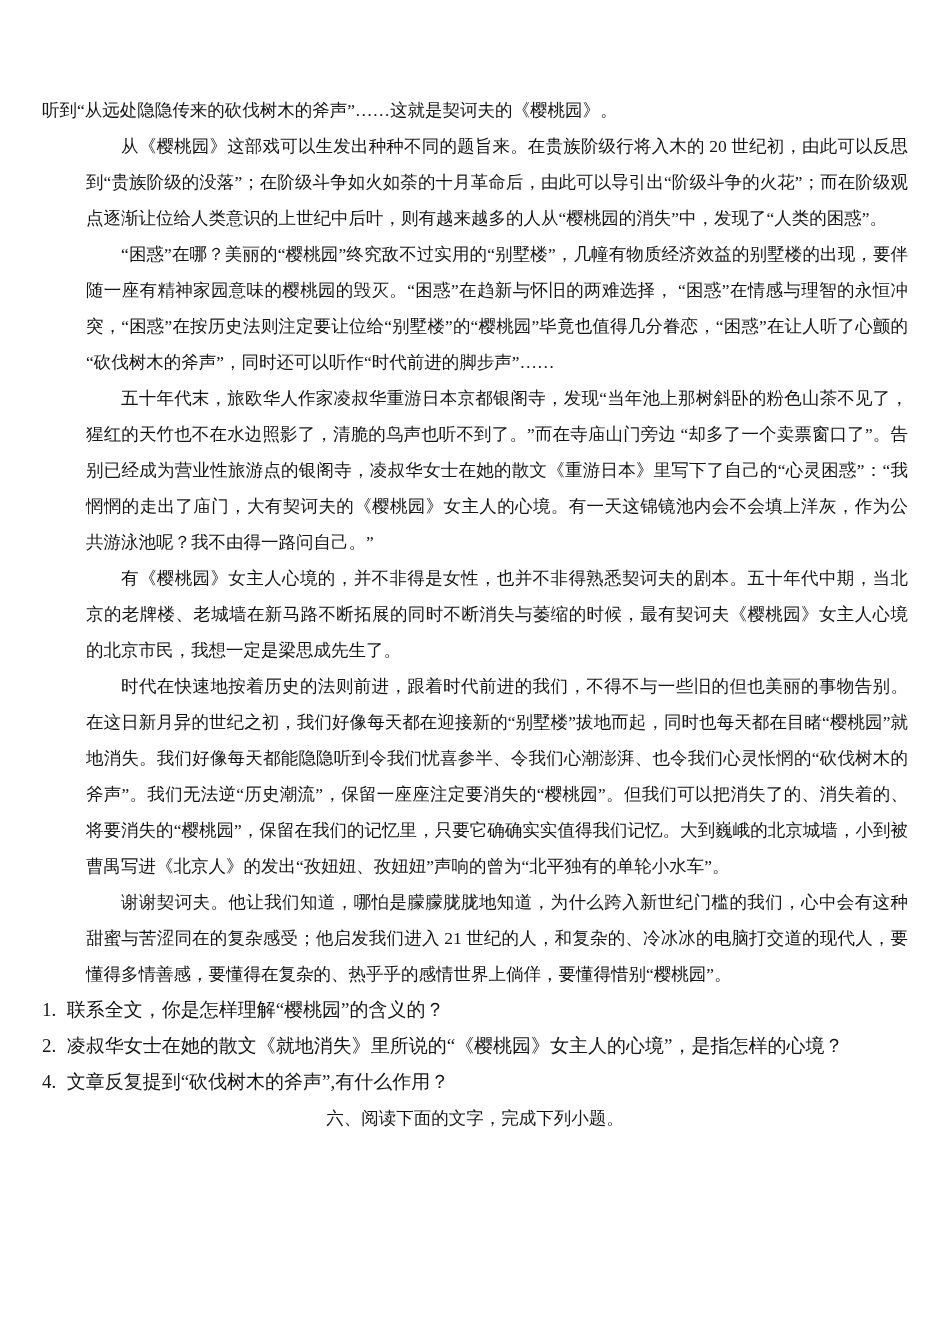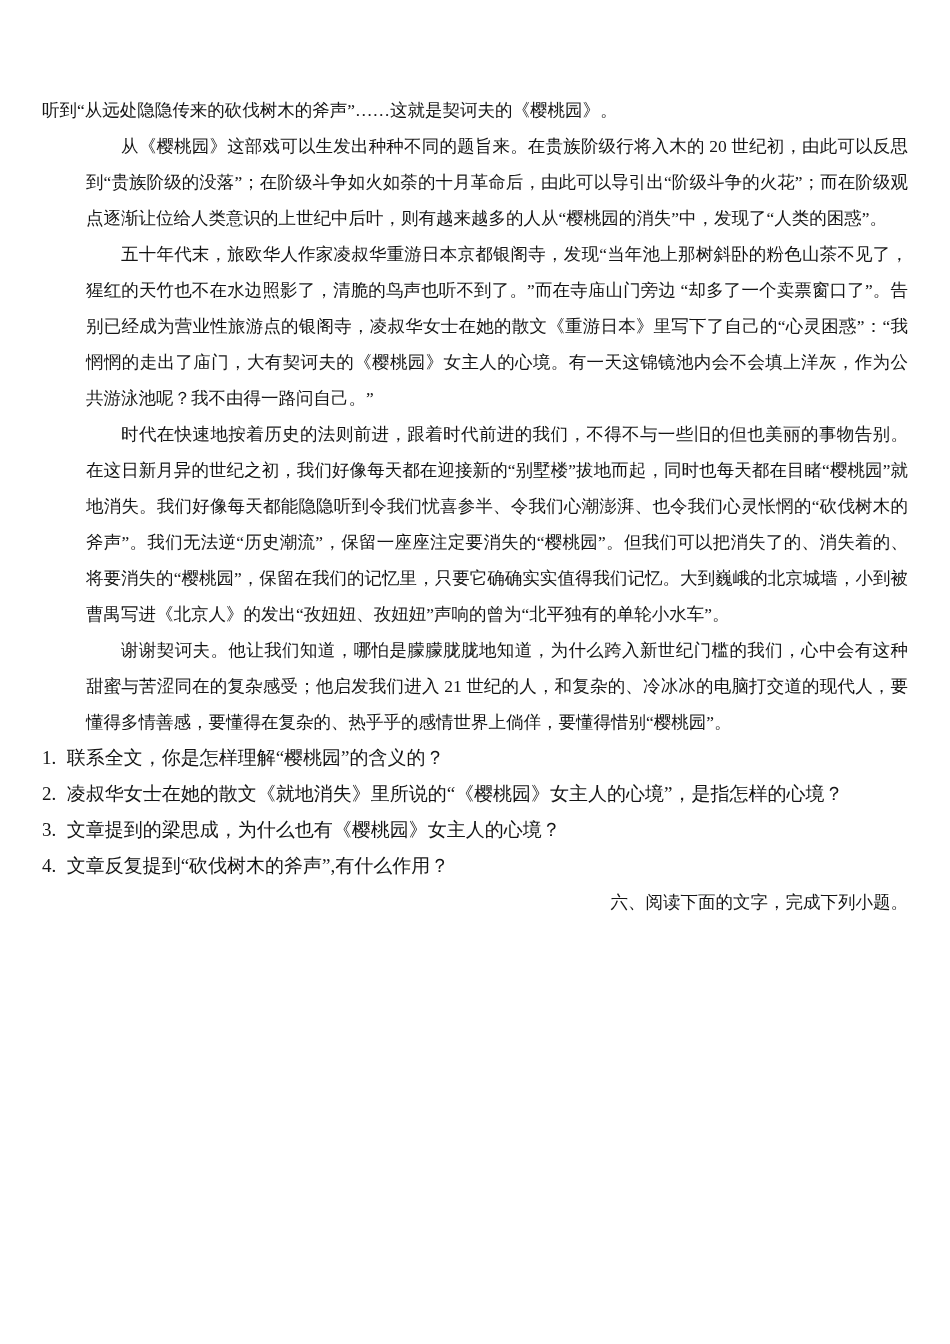--- a/index.html
+++ b/index.html
@@ -36,46 +36,45 @@
     line-height: 36px;
     text-align: left;
   }
   .qnum {
     margin-right: 0.55em;
   }
   .section-header {
     margin: 0;
     font-size: 17.5px;
     line-height: 36px;
-    text-align: right;
+    text-align: center;
   }
 </style>
 </head>
 <body>
 
 <div class="page">
 
   <article>
     <p class="para">听到“从远处隐隐传来的砍伐树木的斧声”……这就是契诃夫的《樱桃园》。</p>
     <p class="para indent">从《樱桃园》这部戏可以生发出种种不同的题旨来。在贵族阶级行将入木的 20 世纪初，由此可以反思到“贵族阶级的没落”；在阶级斗争如火如荼的十月革命后，由此可以导引出“阶级斗争的火花”；而在阶级观点逐渐让位给人类意识的上世纪中后叶，则有越来越多的人从“樱桃园的消失”中，发现了“人类的困惑”。</p>
+    <p class="para indent">“困惑”在哪？美丽的“樱桃园”终究敌不过实用的“别墅楼”，几幢有物质经济效益的别墅楼的出现，要伴随一座有精神家园意味的樱桃园的毁灭。“困惑”在趋新与怀旧的两难选择， “困惑”在情感与理智的永恒冲突，“困惑”在按历史法则注定要让位给“别墅楼”的“樱桃园”毕竟也值得几分眷恋，“困惑”在让人听了心颤的“砍伐树木的斧声”，同时还可以听作“时代前进的脚步声”……</p>
     <p class="para indent">五十年代末，旅欧华人作家凌叔华重游日本京都银阁寺，发现“当年池上那树斜卧的粉色山茶不见了，猩红的天竹也不在水边照影了，清脆的鸟声也听不到了。”而在寺庙山门旁边 “却多了一个卖票窗口了”。告别已经成为营业性旅游点的银阁寺，凌叔华女士在她的散文《重游日本》里写下了自己的“心灵困惑”：“我惘惘的走出了庙门，大有契诃夫的《樱桃园》女主人的心境。有一天这锦镜池内会不会填上洋灰，作为公共游泳池呢？我不由得一路问自己。”</p>
+    <p class="para indent">有《樱桃园》女主人心境的，并不非得是女性，也并不非得熟悉契诃夫的剧本。五十年代中期，当北京的老牌楼、老城墙在新马路不断拓展的同时不断消失与萎缩的时候，最有契诃夫《樱桃园》女主人心境的北京市民，我想一定是梁思成先生了。</p>
     <p class="para indent">时代在快速地按着历史的法则前进，跟着时代前进的我们，不得不与一些旧的但也美丽的事物告别。在这日新月异的世纪之初，我们好像每天都在迎接新的“别墅楼”拔地而起，同时也每天都在目睹“樱桃园”就地消失。我们好像每天都能隐隐听到令我们忧喜参半、令我们心潮澎湃、也令我们心灵怅惘的“砍伐树木的斧声”。我们无法逆“历史潮流”，保留一座座注定要消失的“樱桃园”。但我们可以把消失了的、消失着的、将要消失的“樱桃园”，保留在我们的记忆里，只要它确确实实值得我们记忆。大到巍峨的北京城墙，小到被曹禺写进《北京人》的发出“孜妞妞、孜妞妞”声响的曾为“北平独有的单轮小水车”。</p>
     <p class="para indent">谢谢契诃夫。他让我们知道，哪怕是朦朦胧胧地知道，为什么跨入新世纪门槛的我们，心中会有这种甜蜜与苦涩同在的复杂感受；他启发我们进入 21 世纪的人，和复杂的、冷冰冰的电脑打交道的现代人，要懂得多情善感，要懂得在复杂的、热乎乎的感情世界上倘佯，要懂得惜别“樱桃园”。</p>
   </article>
 
   <section>
     <p class="question-line">
       <span class="qnum">1.</span><span>联系全文，你是怎样理解“樱桃园”的含义的？</span>
     </p>
     <p class="question-line">
       <span class="qnum">2.</span><span>凌叔华女士在她的散文《就地消失》里所说的“《樱桃园》女主人的心境”，是指怎样的心境？</span>
     </p>
     <p class="question-line">
-      <span class="qnum">3.</span><span>文章提到的梁思成，为什么也有《樱桃园》女主人的心境？</span>
-    </p>
-    <p class="question-line">
       <span class="qnum">4.</span><span>文章反复提到“砍伐树木的斧声”,有什么作用？</span>
     </p>
   </section>
 
   <p class="section-header">六、阅读下面的文字，完成下列小题。</p>
 
 </div>
 
 </body></html>

